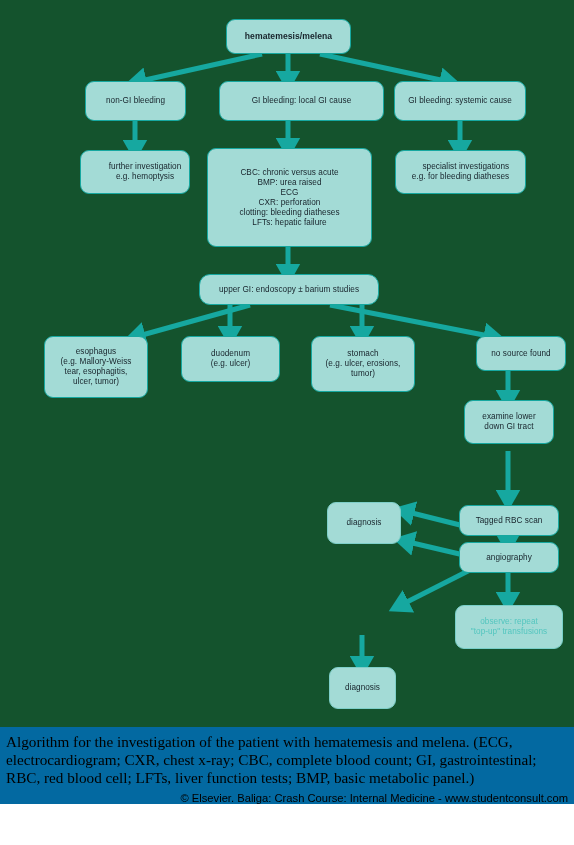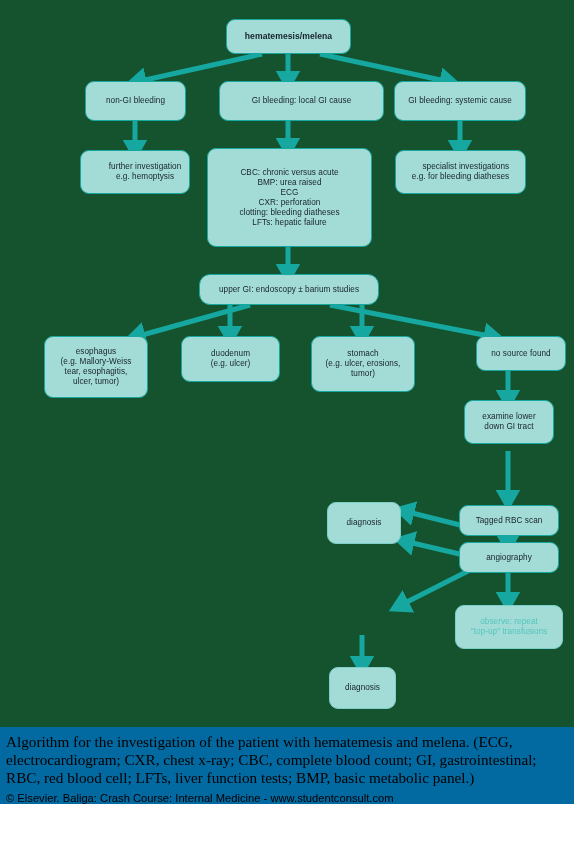--- a/index.html
+++ b/index.html
@@ -43,21 +43,21 @@
     background:#0369a1;
   }
   #caption-text{
     font-family:"Liberation Serif", serif;
     font-size:15.2px;
     line-height:1.2;
     color:#000;
     margin:0;
   }
   #credit{
-    text-align:left;
+    text-align:right;
     font-family:"Liberation Sans", sans-serif;
     font-size:11.2px;
     color:#000;
     margin-top:4px;
   }
 </style>
 </head>
 <body>
 
 <div id="figure">

